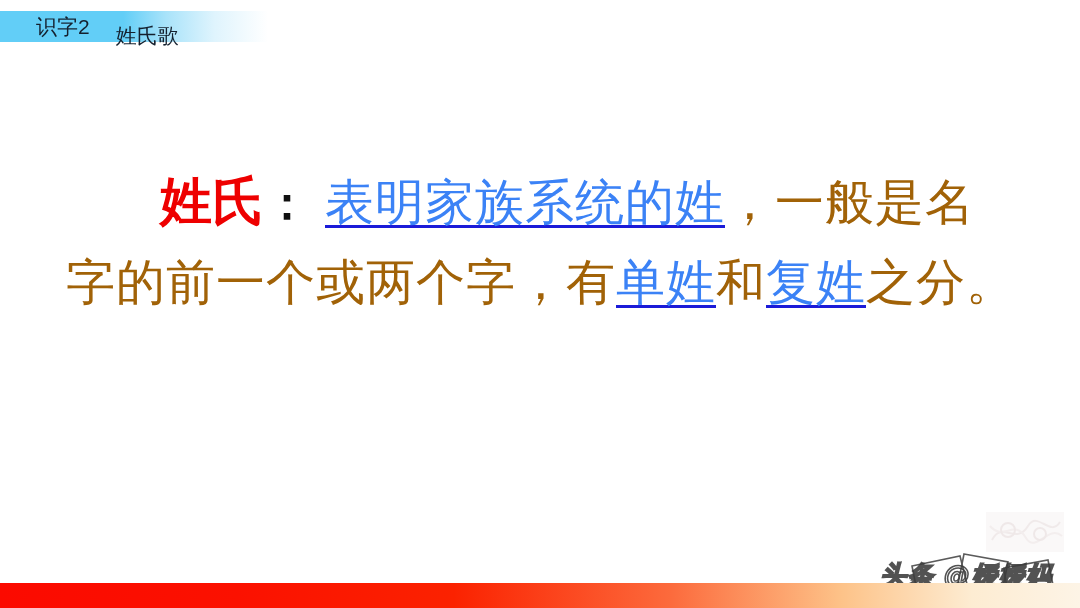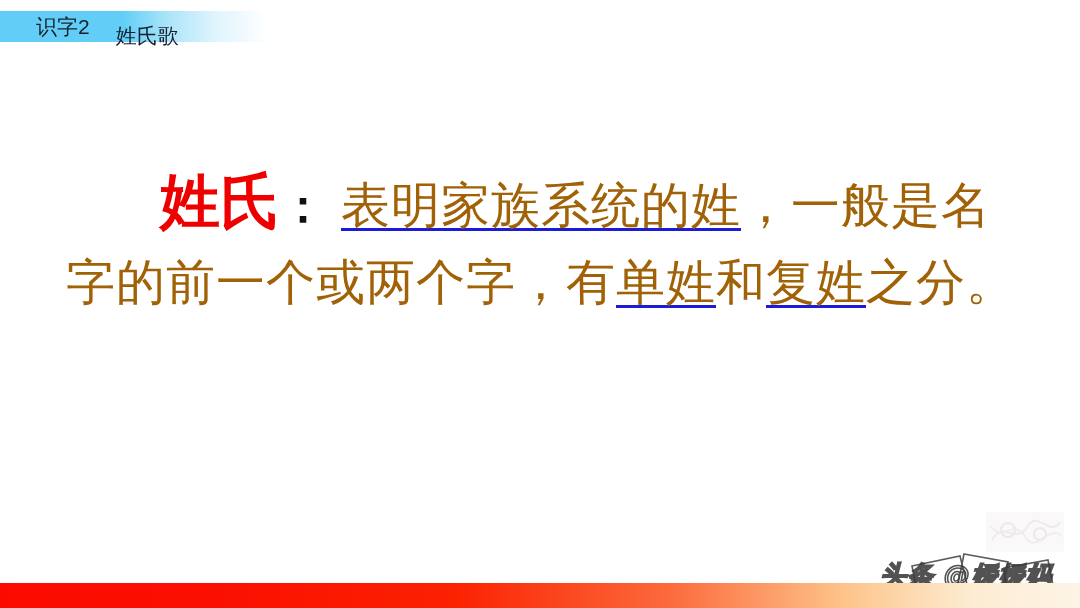--- a/index.html
+++ b/index.html
@@ -78,31 +78,31 @@
     padding-left: 0px;
     font-family: Liberation Serif, serif;
   }
 
   .seg { display: inline; }
 
   .kw-red {
     color: #ee0000;
     font-family: "DejaVu Sans", "Liberation Sans", sans-serif;
     font-weight: bold;
-    font-size: 60px;
+    font-size: 52px;
     letter-spacing: 0px;
   }
   .colon-black {
     color: #101010;
     font-family: "DejaVu Sans", "Liberation Sans", sans-serif;
     font-weight: bold;
     font-size: 46px;
   }
   .blue-u {
-    color: #a16207;
+    color: #3b82f6;
     text-decoration: underline;
     text-decoration-color: #1b1bd8;
     text-underline-offset: 6px;
     text-decoration-thickness: 3px;
   }
   .black-t {
     color: #a16207;
   }
   .gap-sm { display: inline-block; width: 14px; }
 

